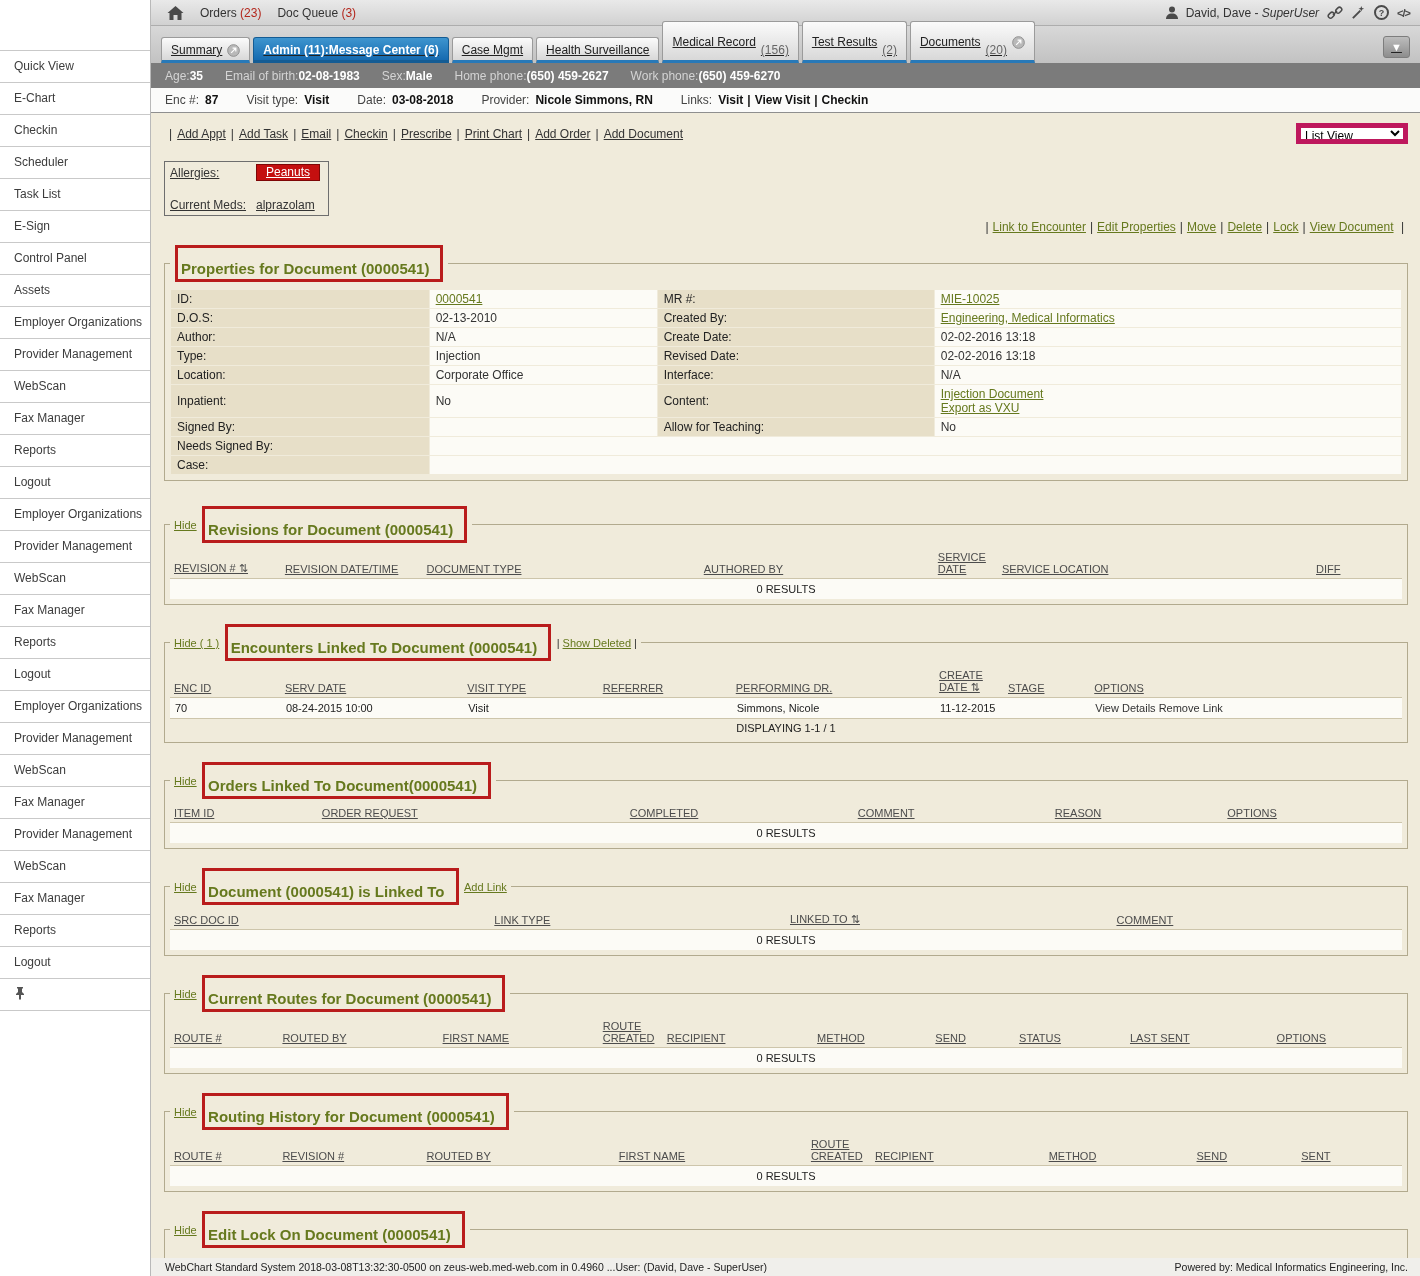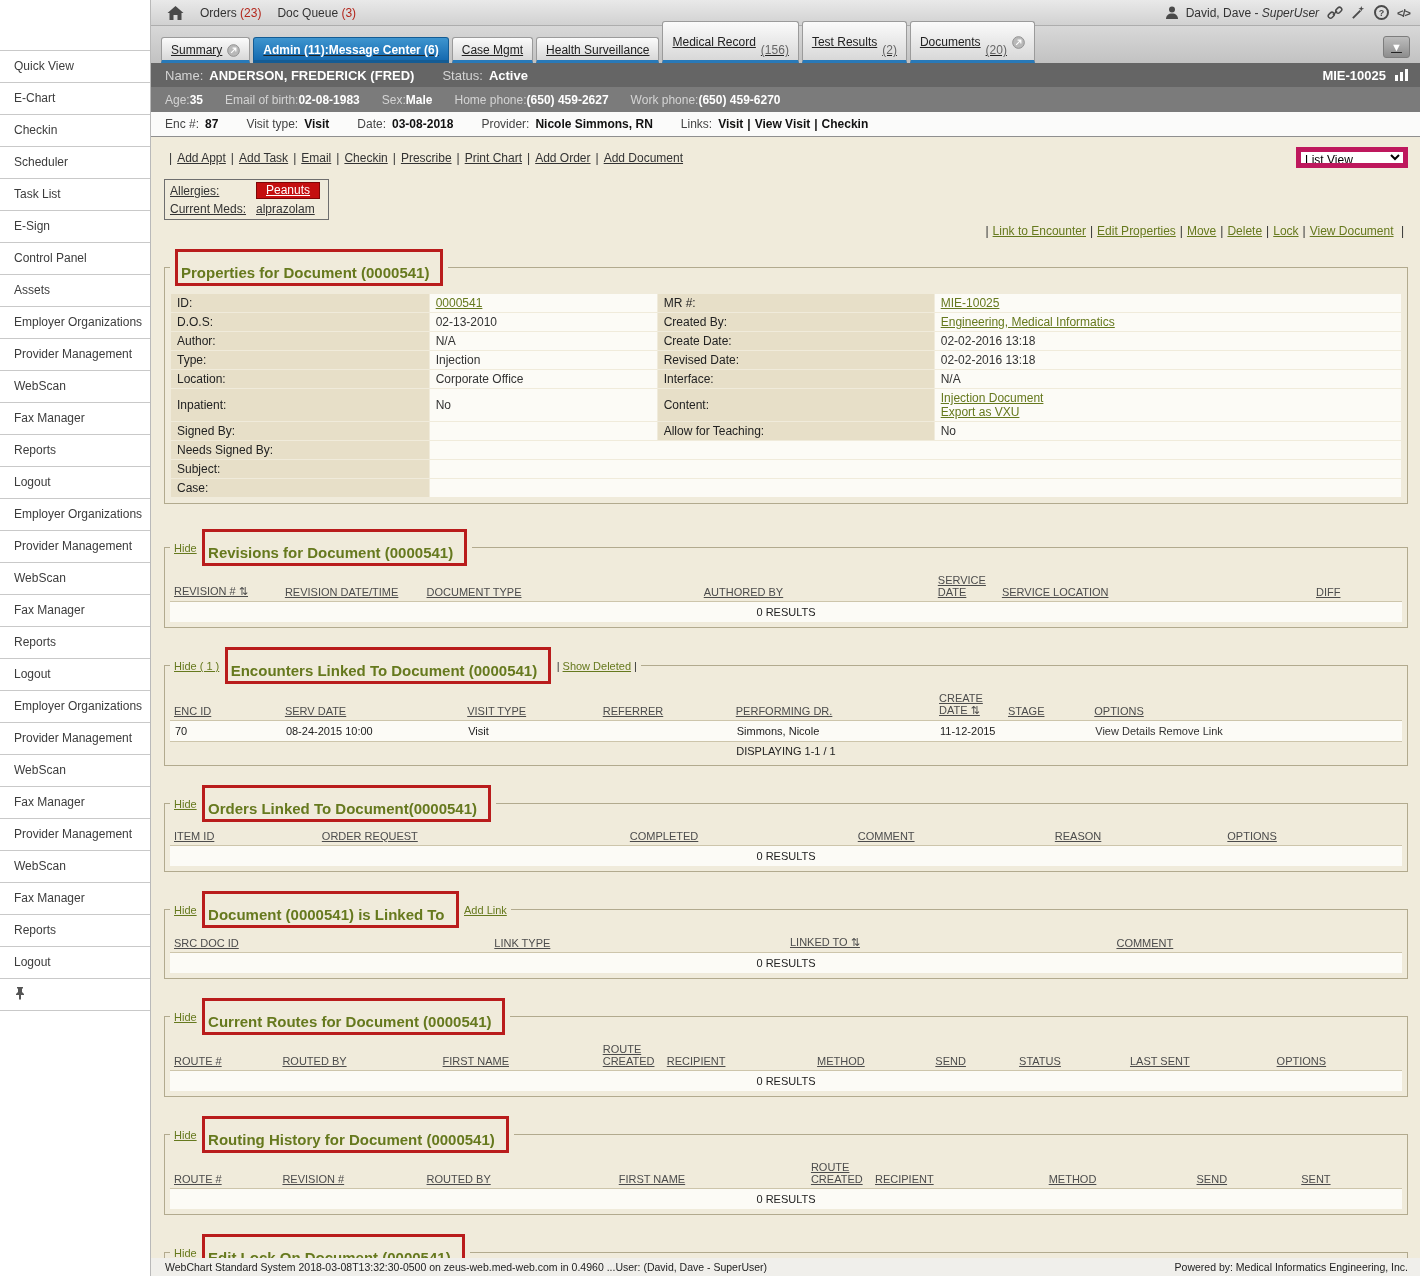--- a/index.html
+++ b/index.html
@@ -60,22 +60,22 @@
 
   
   .content { flex:1; background:#f0ebdb; padding:10px 12px 0 13px; overflow:hidden; }
   .actions-row { display:flex; align-items:center; font-size:12px; }
   .acts { display:flex; align-items:center; flex-wrap:nowrap; }
   .act-item .sep { margin:0 5px; color:#333; }
   .act-link { color:#333; text-decoration:underline; cursor:pointer; white-space:nowrap; }
   .view-select { margin-left:auto; width:112px; height:21px; font-size:12px; font-family:inherit;
                  border:5px solid #be185d; background:#fff; }
 
-  .allergy-box { display:inline-grid; grid-template-columns:86px auto; row-gap:3px;
-                 border:1px solid #6e6e6e; padding:2px 8px 3px 5px; margin-top:11px;
+  .allergy-box { display:inline-grid; grid-template-columns:86px auto; row-gap:17px;
+                 border:1px solid #6e6e6e; padding:2px 8px 3px 5px; margin-top:17px;
                  font-size:12px; align-items:center; }
   .ulink { color:#333; text-decoration:underline; cursor:pointer; white-space:nowrap; }
   .badge-red { background:#c40f0f; border:1px solid #7e0606; color:#fff; text-decoration:underline;
                padding:0 9px 1px; justify-self:start; cursor:pointer; }
 
   .doc-actions { text-align:right; font-size:12px; margin-top:4px; }
   .doc-actions .sep { color:#333; margin:0 4px; }
   .glink { color:#66791e; text-decoration:underline; cursor:pointer; }
 
   fieldset.sec { border:1px solid #b2aa8e; margin:14px 0 0; padding:0 5px 5px; }
@@ -239,36 +239,20 @@
         <span class="tab-ic">
             <svg width="13" height="13" viewBox="0 0 14 14">
               <circle cx="7" cy="7" r="6.3" fill="#b9b9b9" stroke="#8e8e8e"></circle>
               <path d="M4.5 9.5L9 5M6 4.5h3.5V8" stroke="#fff" stroke-width="1.3" fill="none"></path>
             </svg>
           </span>
       </div>
       <span class="tab-arrow-btn">▼</span>
     </div>
 
-    <div class="pbar1">
-      <span class="plbl">Name:</span>
-      <span class="pval">ANDERSON, FREDERICK (FRED)</span>
-      <span class="plbl gap">Status:</span>
-      <span class="pval">Active</span>
-      <span class="rightgrp">
-        <span class="pval">MIE-10025</span>
-        <span style="display:inline-flex;cursor:pointer;">
-          <svg width="16" height="12" viewBox="0 0 16 12">
-              <rect x="1" y="6" width="3" height="6" fill="#fff"></rect>
-              <rect x="6" y="3" width="3" height="9" fill="#fff"></rect>
-              <rect x="11" y="0" width="3" height="12" fill="#fff"></rect>
-            </svg>
-        </span>
-      </span>
-    </div>
     <div class="pbar2">
       <span class="plbl">Age:</span>
       <span class="pval">35</span>
       <span class="plbl gap">Email of birth:</span>
       <span class="pval">02-08-1983</span>
       <span class="plbl gap">Sex:</span>
       <span class="pval">Male</span>
       <span class="plbl gap">Home phone:</span>
       <span class="pval">(650) 459-2627</span>
       <span class="plbl gap">Work phone:</span>
@@ -372,24 +356,20 @@
             <td class="lbl">Signed By:</td>
             <td class="val"></td>
             <td class="lbl">Allow for Teaching:</td>
             <td class="val">No</td>
           </tr>
           <tr>
             <td class="lbl">Needs Signed By:</td>
             <td class="val" colspan="3"></td>
           </tr>
           <tr>
-            <td class="lbl">Subject:</td>
-            <td class="val" colspan="3"></td>
-          </tr>
-          <tr>
             <td class="lbl">Case:</td>
             <td class="val" colspan="3"></td>
           </tr>
         </tbody>
           </table>
       </fieldset>
 
       
       <fieldset class="sec" style="margin-top:20px;">
         <legend>

